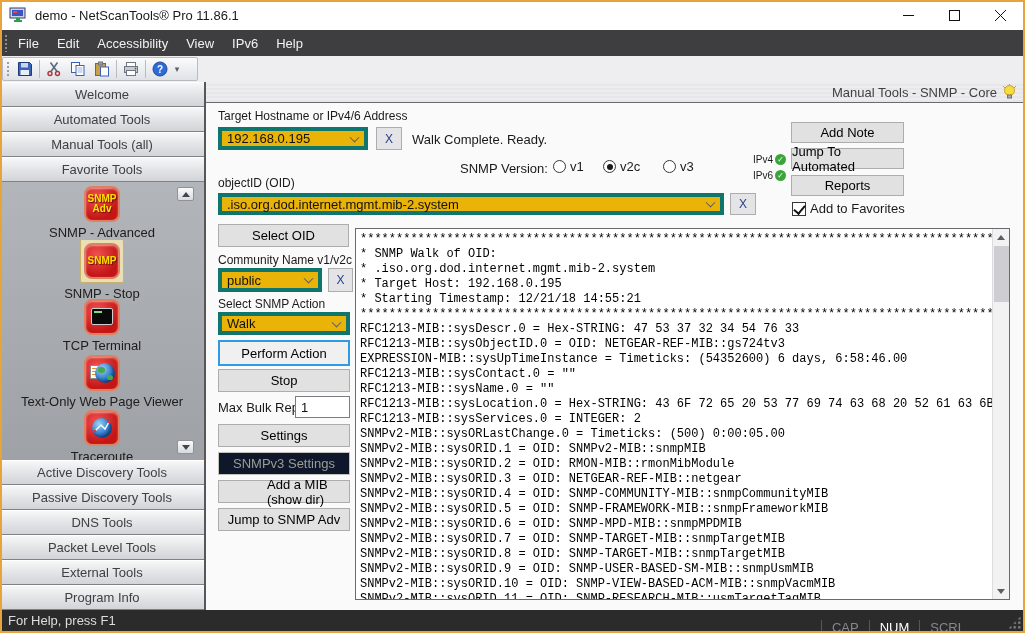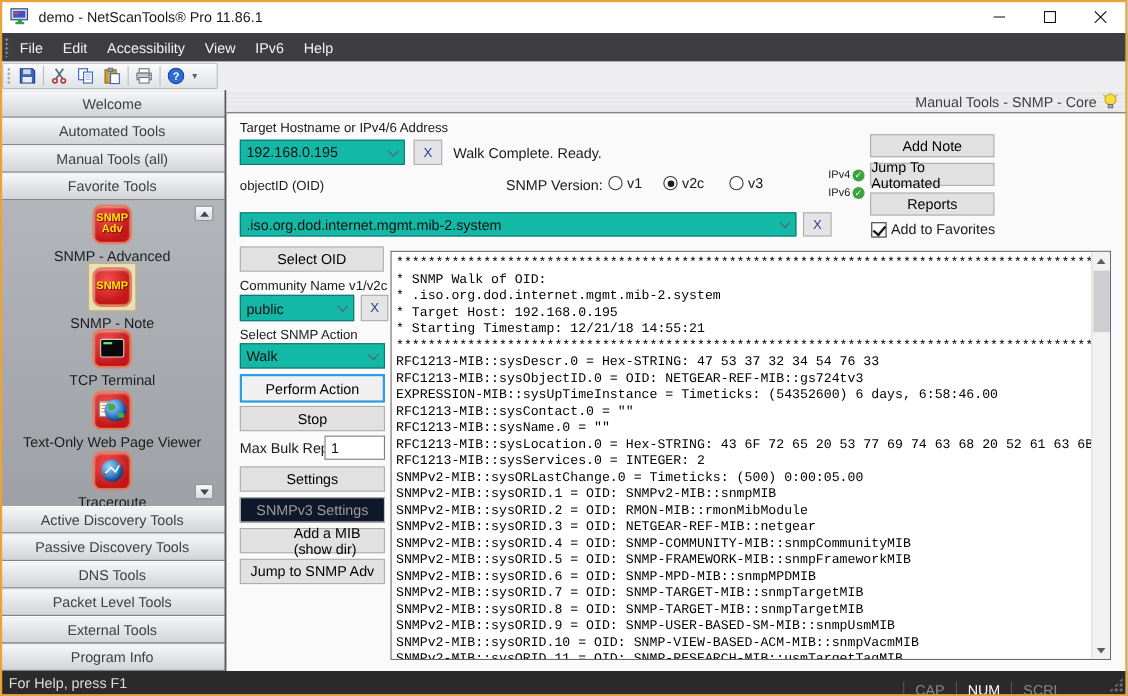--- a/index.html
+++ b/index.html
@@ -46,21 +46,21 @@
   .scroll-btn{position:absolute;left:177px;width:17px;height:14px;background:linear-gradient(#FAFAFA,#D8DADE);border:1px solid #8F9296;border-radius:2px;display:flex;align-items:center;justify-content:center;}
   .tri-up{width:0;height:0;border-left:4px solid transparent;border-right:4px solid transparent;border-bottom:5px solid #3F4652;}
   .tri-down{width:0;height:0;border-left:4px solid transparent;border-right:4px solid transparent;border-top:5px solid #3F4652;}
 
   
   .main{position:absolute;top:82px;left:206px;right:0;bottom:23px;background:#FAFAFB;}
   .main-header{position:absolute;top:0;left:0;right:0;height:21px;background:repeating-linear-gradient(0deg,#E7E7E9 0 2px,#EDEDEF 2px 4px);border-bottom:1px solid #6A6A6C;}
   .header-title{position:absolute;right:28px;top:3px;font-size:13px;color:#3F4042;}
   .bulb{position:absolute;right:8px;top:2px;}
   .mlabel{position:absolute;font-size:12px;color:#1A1A1A;}
-  .combo{position:absolute;background:#14b8a6;border:1px solid #0f766e;font-size:13px;color:#111;display:flex;align-items:center;padding-left:5px;}
+  .combo{position:absolute;background:#eab308;border:4px solid #0f766e;font-size:13px;color:#111;display:flex;align-items:center;padding-left:5px;}
   .combo .chev{position:absolute;right:6px;top:50%;width:7px;height:7px;border-right:1.5px solid #5A5E64;border-bottom:1.5px solid #5A5E64;transform:translateY(-70%) rotate(45deg);}
   .xbtn{position:absolute;background:#E4E4E6;border:1px solid #ADADAD;color:#27408B;font-size:12px;display:flex;align-items:center;justify-content:center;}
   .pbtn{position:absolute;background:#E1E1E1;border:1px solid #ADADAD;color:#000;font-size:13px;display:flex;align-items:center;justify-content:center;cursor:default;}
   .pbtn.focus{border:2px solid #2E9BE6;background:#F0F0F0;}
   .pbtn.disabled{color:#9C9C97;background:#0f172a;border-color:#C2C2BD;}
   .radio-row{position:absolute;display:flex;align-items:center;font-size:13px;color:#1A1A1A;}
   .rb{width:13px;height:13px;border:1px solid #33373C;border-radius:50%;background:#fff;margin-right:4px;position:relative;}
   .rb.checked::after{content:"";position:absolute;left:2.5px;top:2.5px;width:6px;height:6px;border-radius:50%;background:#1A1A1A;}
   .cb{width:14px;height:14px;border:1px solid #33373C;background:#fff;position:relative;}
   .cb.checked::after{content:"";position:absolute;left:2.5px;top:0.5px;width:5px;height:9px;border-right:2px solid #111;border-bottom:2px solid #111;transform:rotate(40deg);}
@@ -202,21 +202,21 @@
 
       <div class="fav-sel" style="top:57px;">
         <div class="fav-tile">
           <div class="tile-txt">
               <span>SNMP</span>
             </div>
         </div>
       </div>
       <div class="fav-item" style="top:57px;">
         <div style="height:44px;"></div>
-        <span class="fav-label">SNMP - Note</span>
+        <span class="fav-label">SNMP - Stop</span>
       </div>
 
       <div class="fav-item" style="top:117px;">
         <div class="fav-tile">
           <div class="tile-screen"></div>
         </div>
         <span class="fav-label">TCP Terminal</span>
       </div>
 
       <div class="fav-item" style="top:173px;">
@@ -285,21 +285,21 @@
     </div>
     <div class="radio-row" style="left:397px;top:77px;">
       <span class="rb checked"></span>
         <span>v2c</span>
     </div>
     <div class="radio-row" style="left:457px;top:77px;">
       <span class="rb"></span>
         <span>v3</span>
     </div>
 
-    <span class="mlabel" style="left:12px;top:80px;">objectID (OID)</span>
+    <span class="mlabel" style="left:12px;top:94px;">objectID (OID)</span>
     <div class="combo" style="left:12px;top:111px;width:506px;height:22px;">
       <span>.iso.org.dod.internet.mgmt.mib-2.system</span>
       <span class="chev"></span>
     </div>
     <div class="xbtn" style="left:524px;top:111px;width:26px;height:22px;">X</div>
 
     <div class="pbtn" style="left:585px;top:40px;width:113px;height:21px;">Add Note</div>
     <div class="pbtn" style="left:585px;top:66px;width:113px;height:21px;">Jump To Automated</div>
     <div class="pbtn" style="left:585px;top:93px;width:113px;height:21px;">Reports</div>
 

